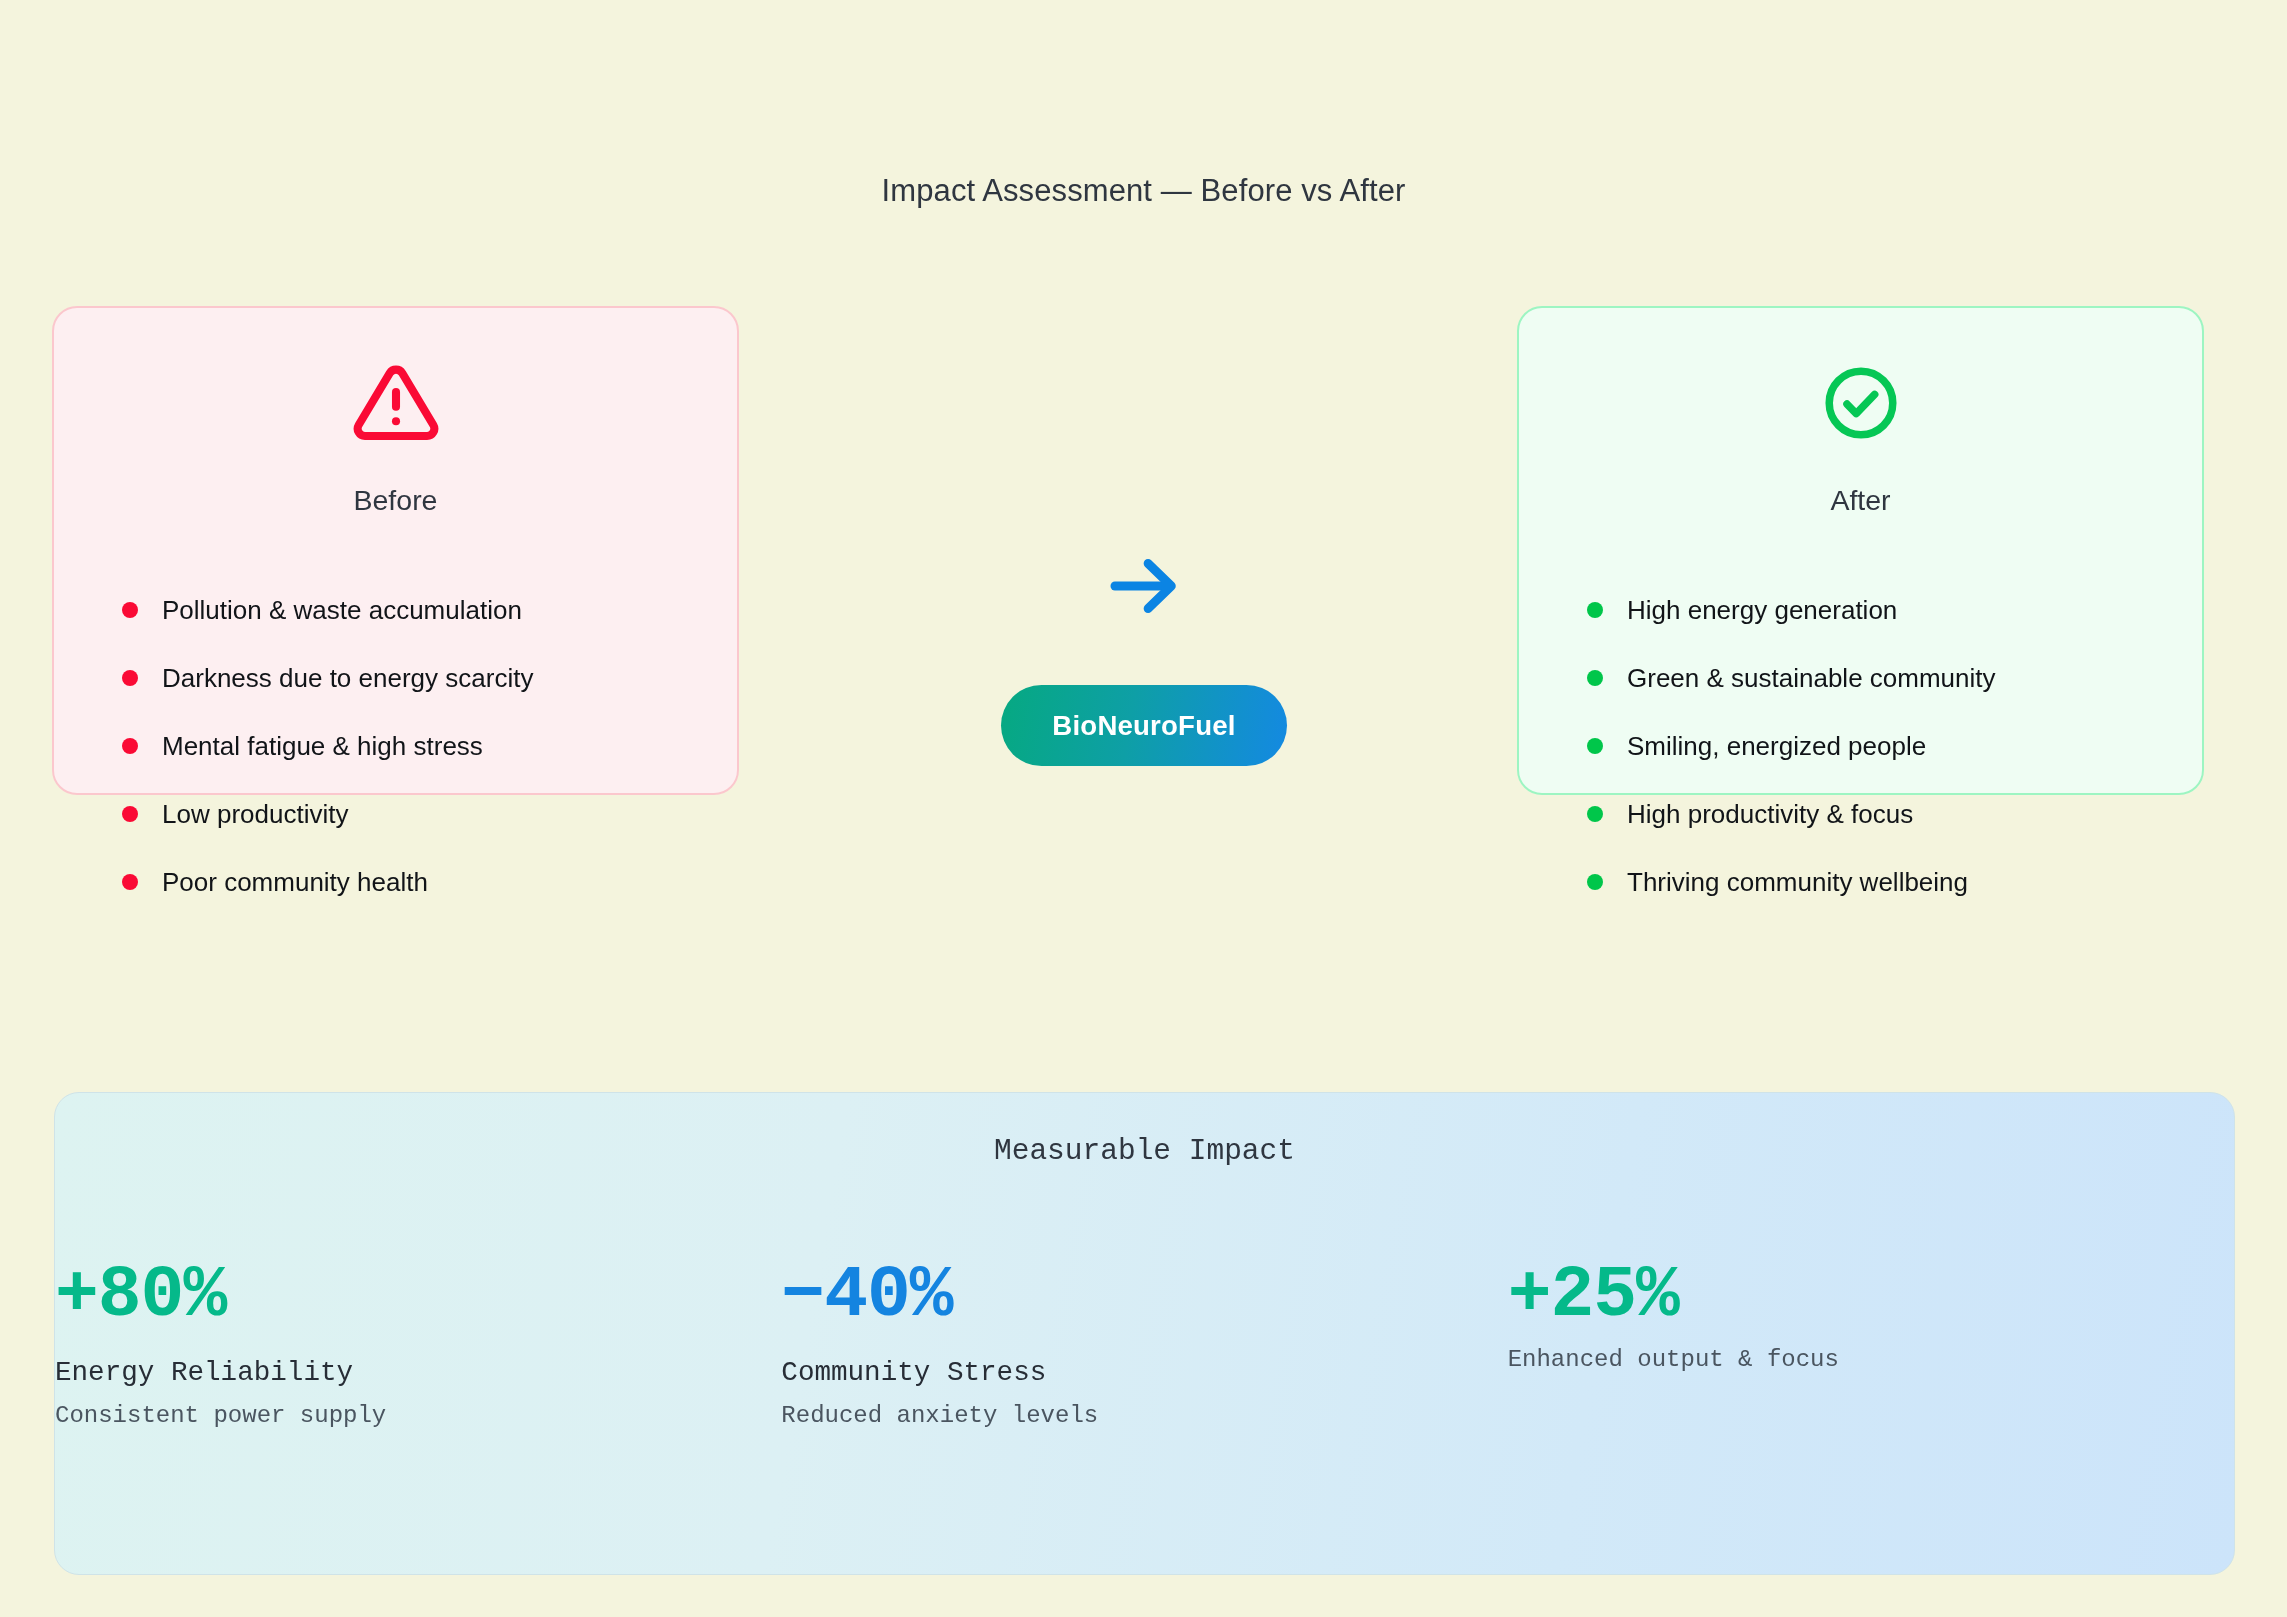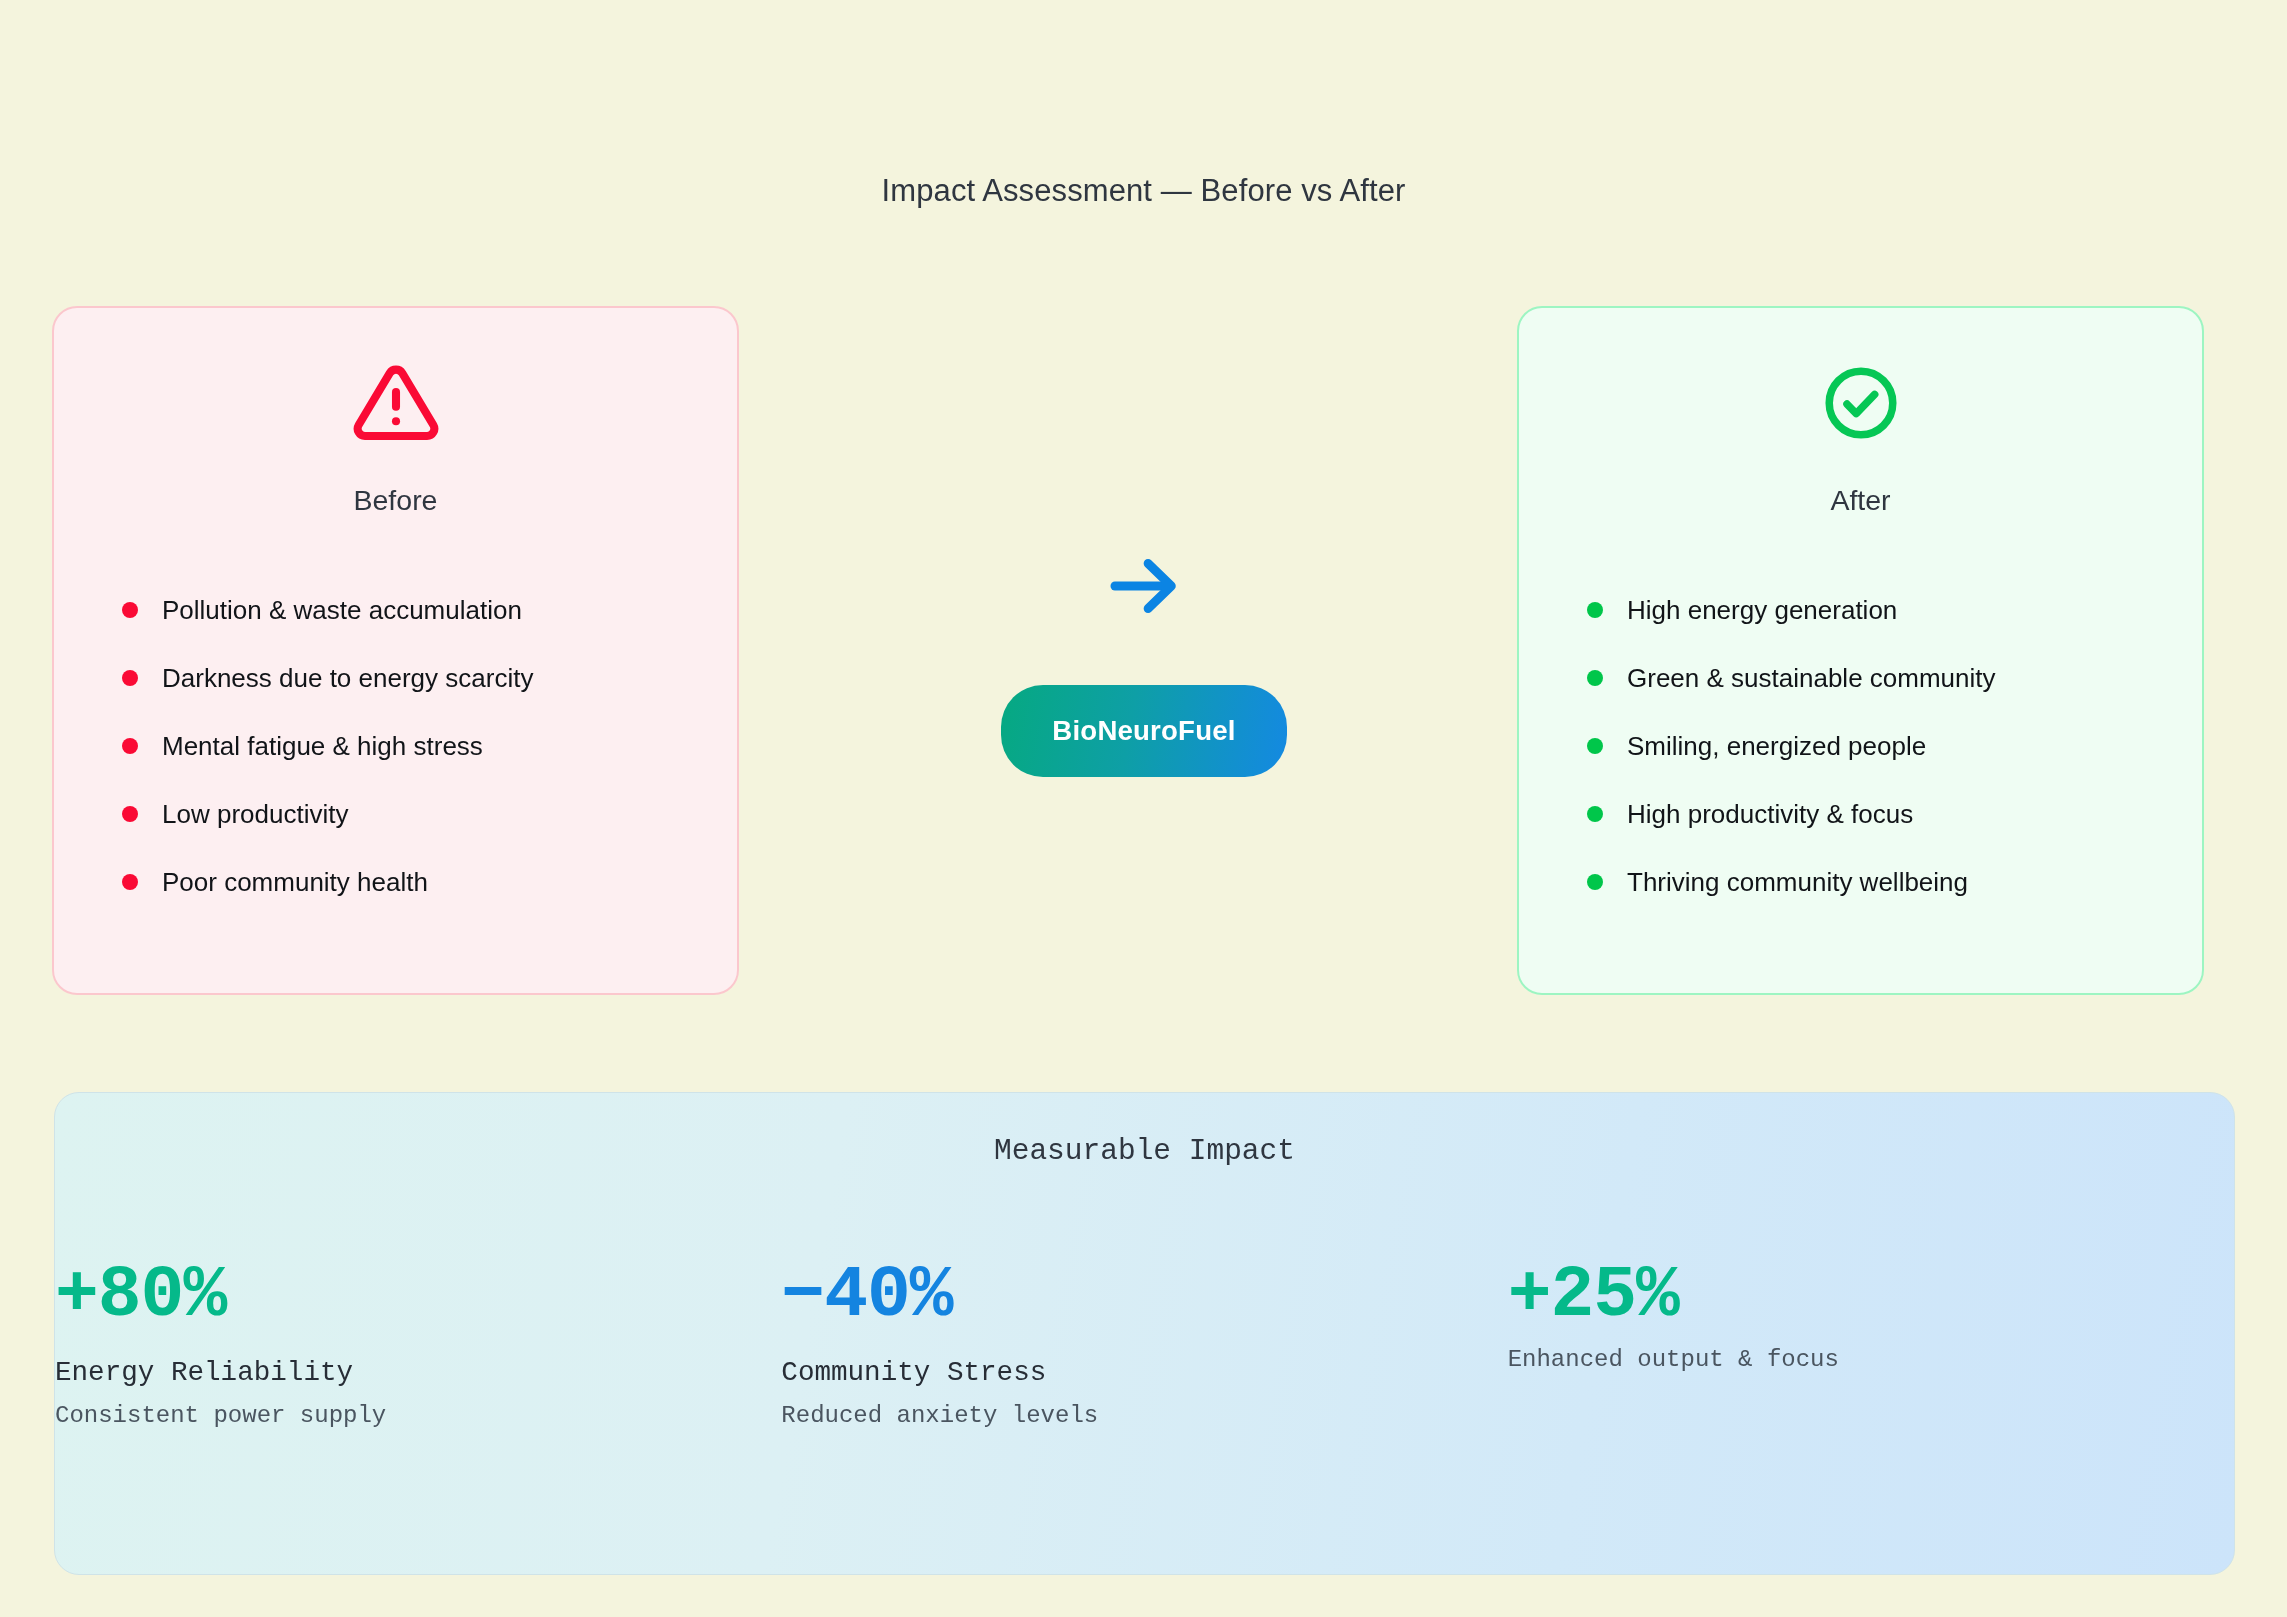--- a/index.html
+++ b/index.html
@@ -36,21 +36,21 @@
     top: 306px;
     left: 0;
     width: 2287px;
     height: 689px;
   }
 
   .ba-card {
     position: absolute;
     top: 0;
     width: 687px;
-    height: 689px;
+    height: 489px;
     border-radius: 25px;
     padding: 44px 32px 32px 32px;
   }
 
   .ba-card.before {
     left: 52px;
     background: #fdeff1;
     border: 2.9px solid #fbc7cd;
   }
 
@@ -111,21 +111,21 @@
     flex-direction: column;
     align-items: center;
   }
 
   .arrow-icon {
     margin-top: 12.4px;
   }
 
   .brand-badge {
     margin-top: 55px;
-    height: 92px;
+    height: 81px;
     padding: 0 51px;
     display: flex;
     align-items: center;
     justify-content: center;
     border-radius: 42px;
     background: linear-gradient(100deg, #06a981 0%, #0e9fa6 45%, #1489e2 100%);
     color: #ffffff;
     font-size: 27.6px;
     font-weight: bold;
     letter-spacing: 0.2px;

